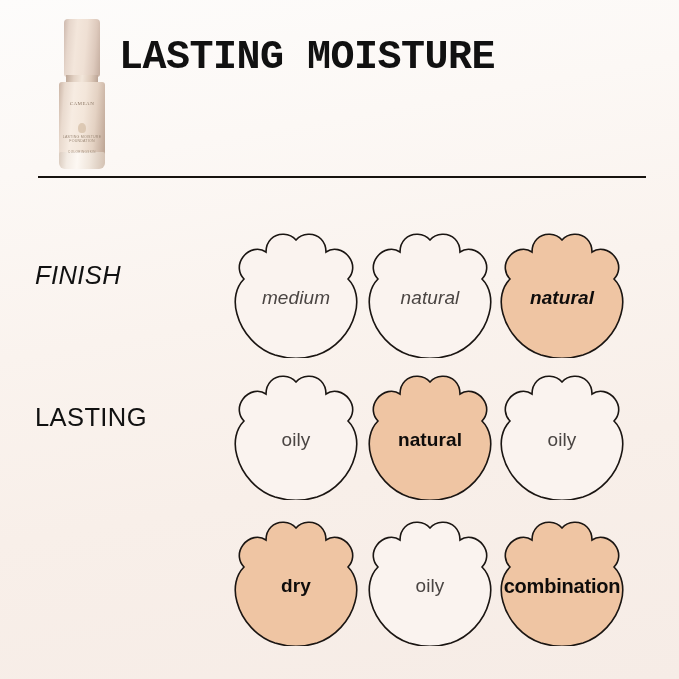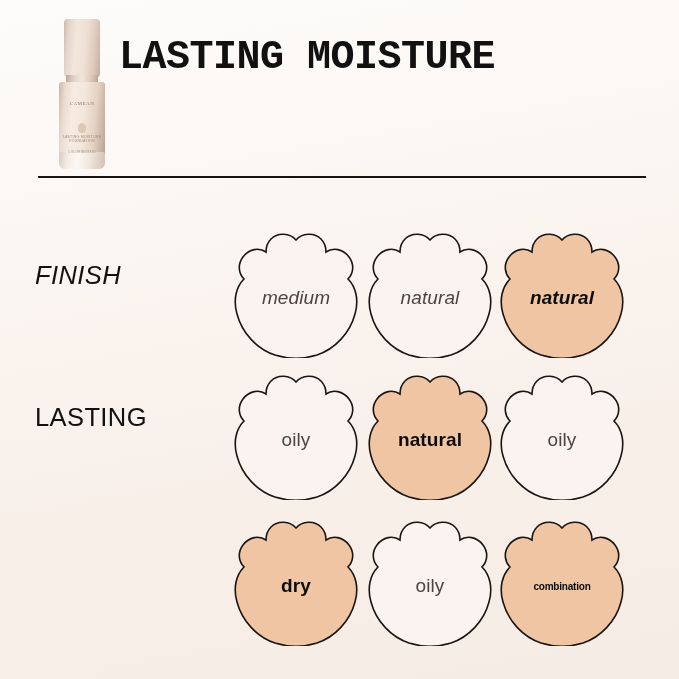--- a/index.html
+++ b/index.html
@@ -247,21 +247,21 @@
     letter-spacing: 0.1px;
     color: #4a4543;
     font-family: "Liberation Sans", sans-serif;
     pointer-events: none;
   }
   .petal.selected .petal-text {
     color: #0e0c0b;
     font-weight: bold;
   }
   .petal-text.long {
-    font-size: 10px;
+    font-size: 20px;
     letter-spacing: -0.2px;
   }
 </style>
 </head>
 <body>
 
 <div id="infographic">
 
   <div class="header">
 

